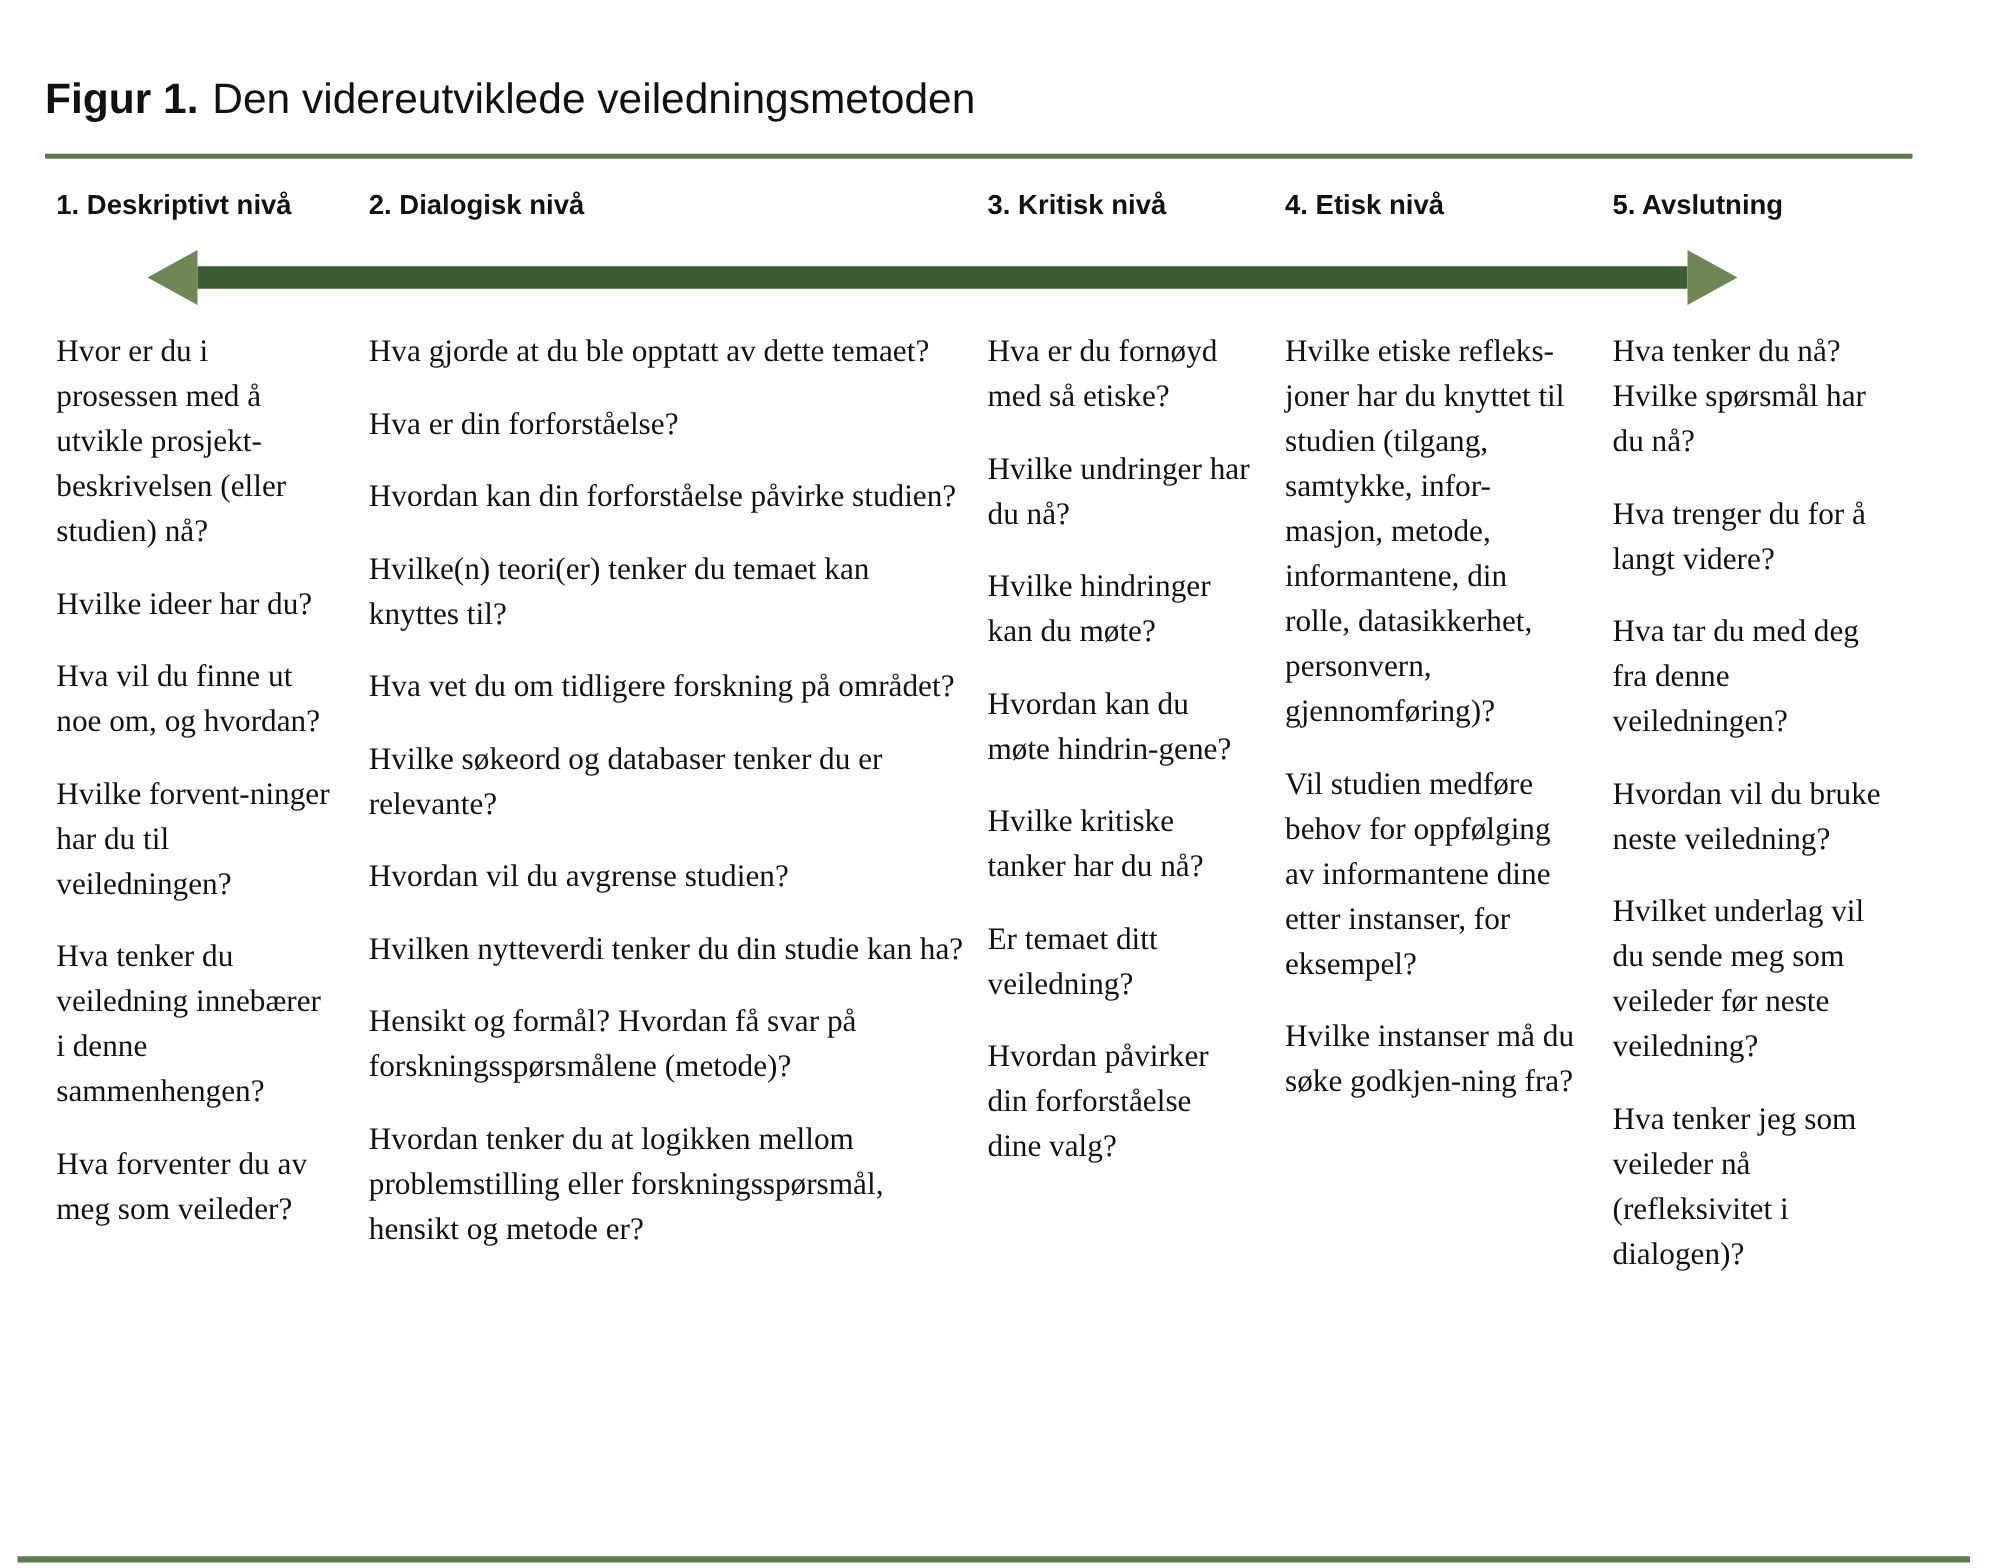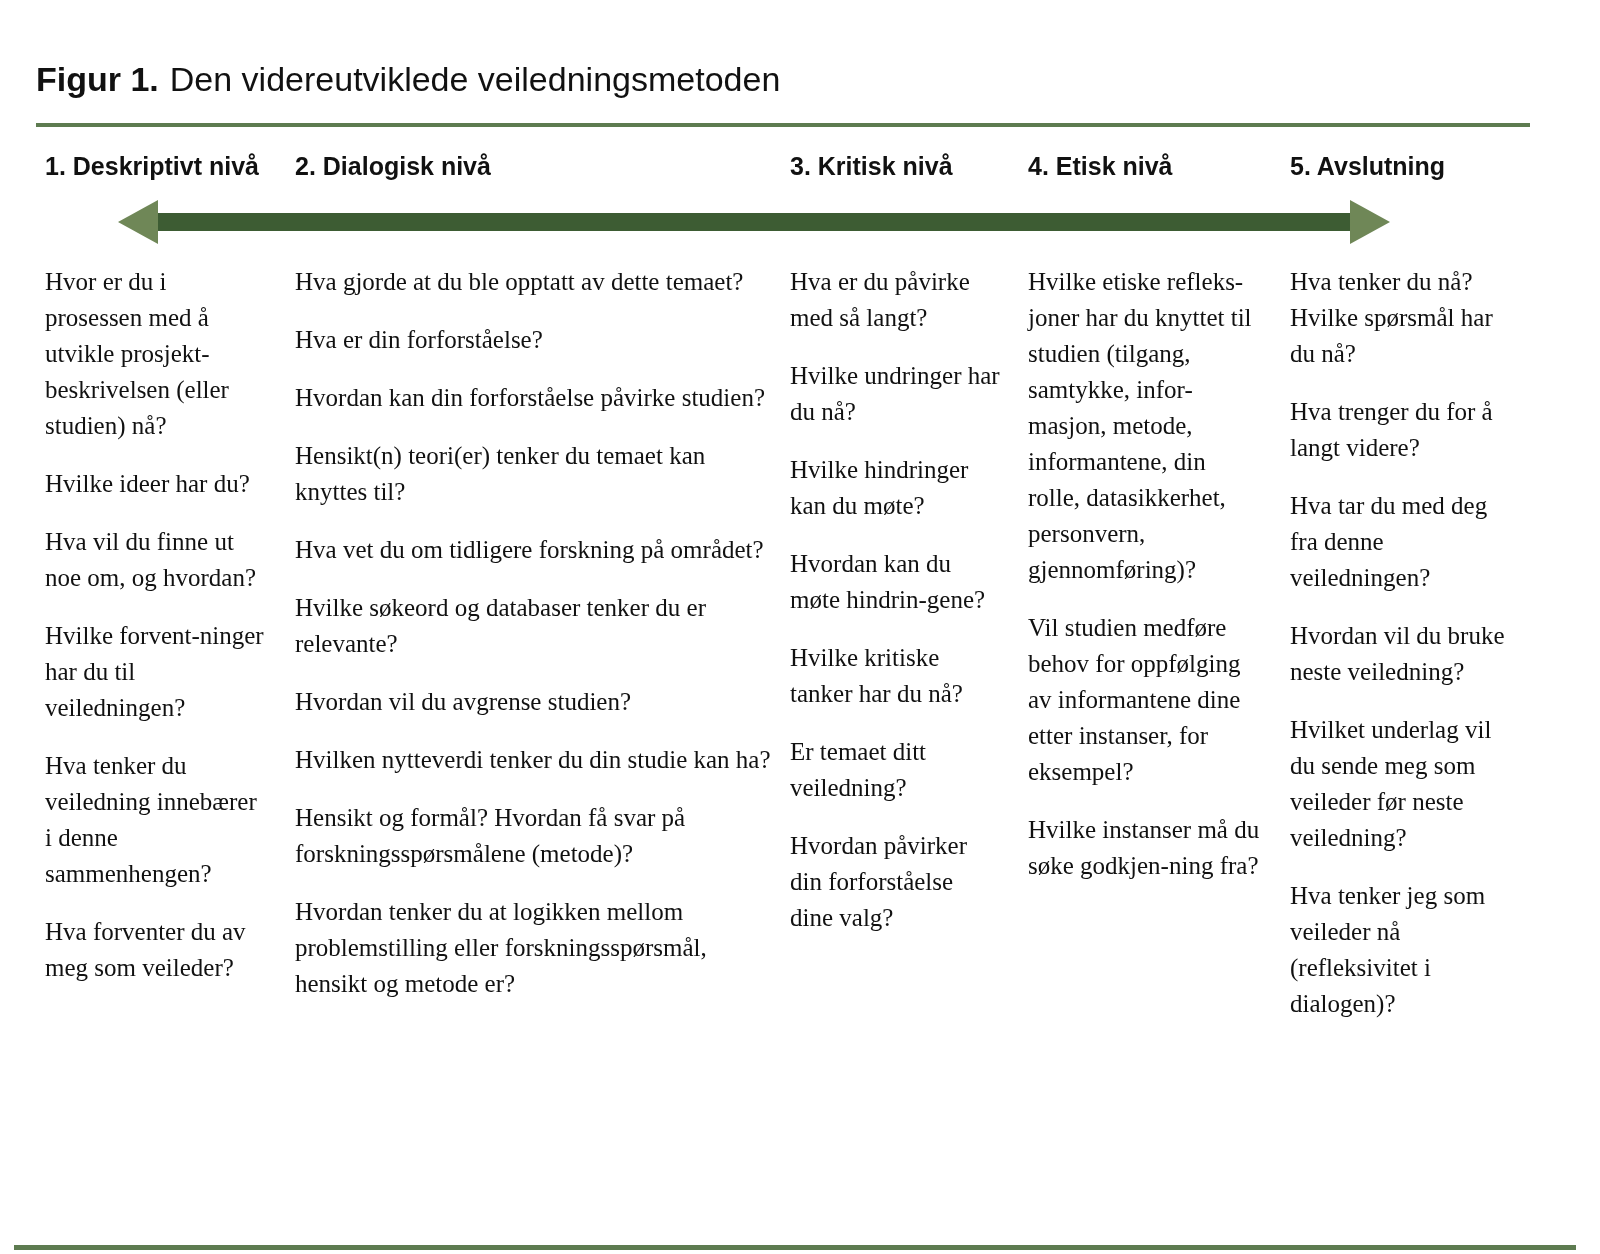--- a/index.html
+++ b/index.html
@@ -18,21 +18,21 @@
   }
   .fig-label { font-weight:700; margin-right:11px; }
   .rule { background:#5d7b50; position:absolute; }
   .rule-top { left:36px; top:107px; width:1494px; height:4px; }
   .rule-bottom { left:14px; top:1229px; width:1562px; height:5px; }
   .headers, .cols {
     position:absolute; left:45px; width:1490px;
     display:grid;
     grid-template-columns:250px 495px 238px 262px 245px;
   }
-  .headers { top:134px; font-size:25px; font-weight:700; line-height:1.3; }
+  .headers { top:134px; font-size:22px; font-weight:700; line-height:1.3; }
   .cols { top:248px; font-size:25px; line-height:1.44;font-family:Liberation Serif, serif; }
   .col { padding-right:26px; box-sizing:border-box; }
   .col-2 { padding-right:18px; }
   .q { margin:0 0 22px 0; }
   .arrow {
     position:absolute; left:118px; top:184px; width:1272px; height:44px;
     display:flex; align-items:center;
   }
   .arrow-head { width:0; height:0; flex:0 0 auto; }
   .arrow-head.left  { border-top:22px solid transparent; border-bottom:22px solid transparent; border-right:40px solid #6f8757; }
@@ -73,32 +73,32 @@
           <p class="q">Hvilke forvent-ninger har du til veiledningen?</p>
           <p class="q">Hva tenker du veiledning innebærer i denne sammenhengen?</p>
           <p class="q">Hva forventer du av meg som veileder?</p>
         </div>
     </div>
     <div class="col col-2">
       <div>
           <p class="q">Hva gjorde at du ble opptatt av dette temaet?</p>
           <p class="q">Hva er din forforståelse?</p>
           <p class="q">Hvordan kan din forforståelse påvirke studien?</p>
-          <p class="q">Hensikt(n) teori(er) tenker du temaet kan knyttes til?</p>
+          <p class="q">Hvilke(n) teori(er) tenker du temaet kan knyttes til?</p>
           <p class="q">Hva vet du om tidligere forskning på området?</p>
           <p class="q">Hvilke søkeord og databaser tenker du er relevante?</p>
           <p class="q">Hvordan vil du avgrense studien?</p>
           <p class="q">Hvilken nytteverdi tenker du din studie kan ha?</p>
           <p class="q">Hensikt og formål? Hvordan få svar på forskningsspørsmålene (metode)?</p>
           <p class="q">Hvordan tenker du at logikken mellom problemstilling eller forskningsspørsmål, hensikt og metode er?</p>
         </div>
     </div>
     <div class="col col-3">
       <div>
-          <p class="q">Hva er du påvirke med så langt?</p>
+          <p class="q">Hva er du fornøyd med så etiske?</p>
           <p class="q">Hvilke undringer har du nå?</p>
           <p class="q">Hvilke hindringer kan du møte?</p>
           <p class="q">Hvordan kan du møte hindrin-gene?</p>
           <p class="q">Hvilke kritiske tanker har du nå?</p>
           <p class="q">Er temaet ditt veiledning?</p>
           <p class="q">Hvordan påvirker din forforståelse dine valg?</p>
         </div>
     </div>
     <div class="col col-4">
       <div>

